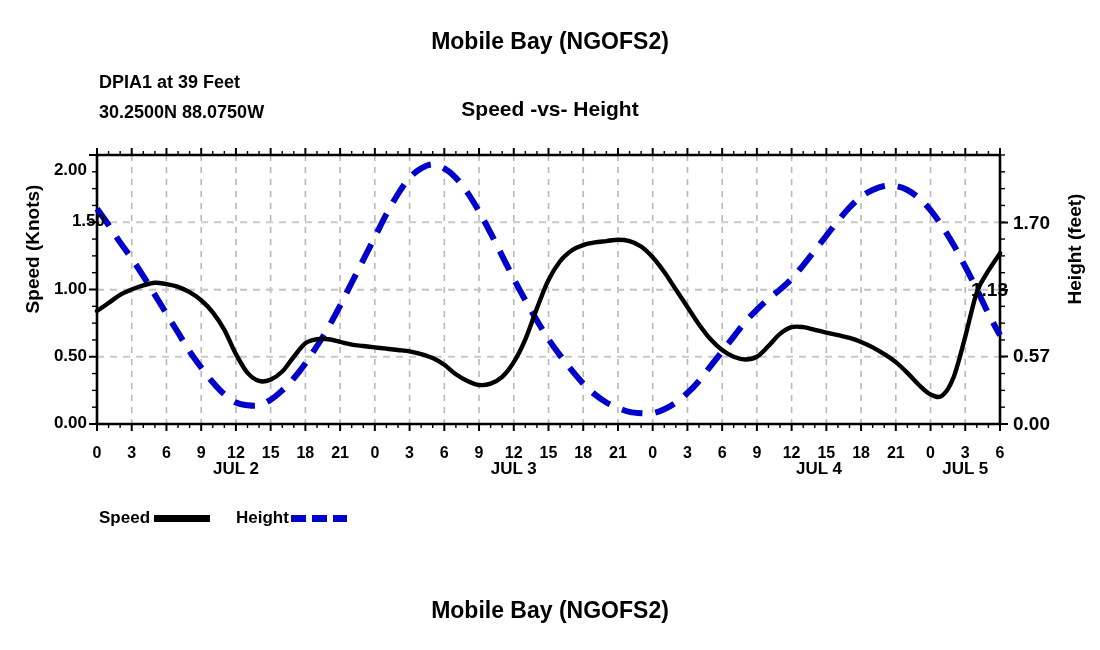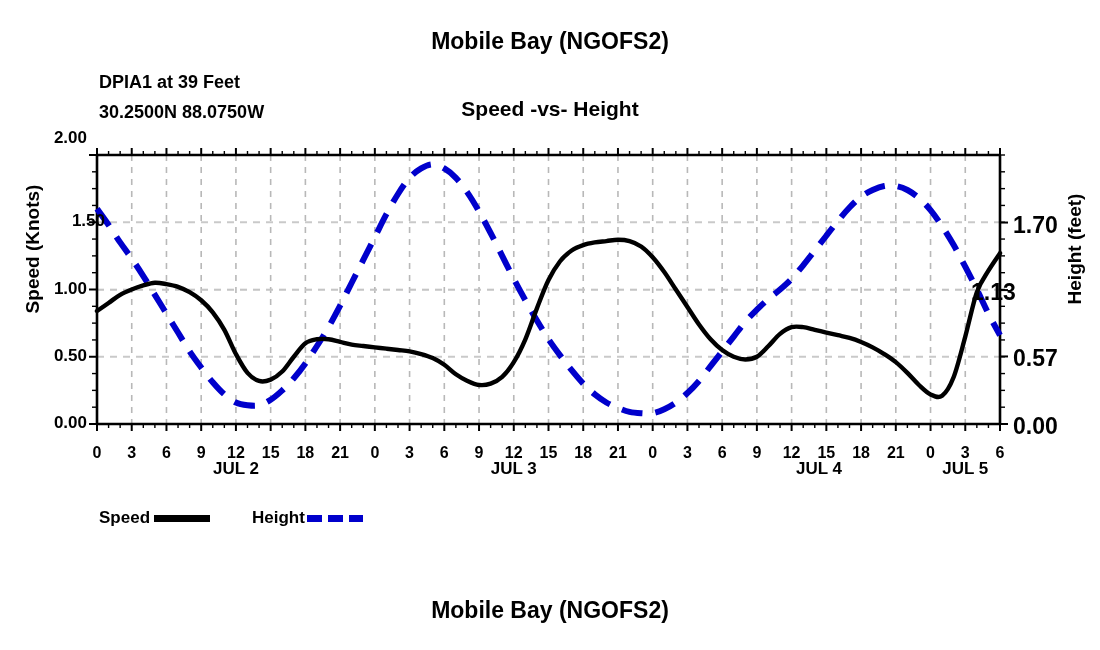--- a/index.html
+++ b/index.html
@@ -96,21 +96,21 @@
 
   
   .ytick-left {
     font-size: 17px;
     font-weight: bold;
     text-align: right;
     width: 58px;
     white-space: nowrap;
   }
   .ytick-right {
-    font-size: 23px;
+    font-size: 19px;
     font-weight: bold;
     text-align: left;
     width: 60px;
     white-space: nowrap;
   }
   .xtick {
     font-size: 16px;
     font-weight: bold;
     text-align: center;
     width: 30px;
@@ -122,21 +122,21 @@
     text-align: center;
     width: 90px;
     top: 459px;
   }
 
   
   .legend {
     left: 99px; top: 508px;
     display: flex;
     align-items: flex-start;
-    gap: 16px;
+    gap: 0px;
   }
   .legend-item {
     display: flex;
     align-items: center;
   }
   .legend-text {
     font-size: 17px;
     font-weight: bold;
     white-space: nowrap;
   }
@@ -406,21 +406,21 @@
       <line x1="1000" y1="155" x2="1005" y2="155" stroke="#000" stroke-width="1.4"></line>
       <path d="M 97.00 208.80 C 98.93 211.49, 104.72 219.34, 108.58 224.94 C 112.44 230.54, 116.29 236.82, 120.15 242.42 C 124.01 248.03, 127.87 252.96, 131.73 258.56 C 135.59 264.17, 139.45 270.00, 143.31 276.05 C 147.17 282.10, 151.03 288.60, 154.88 294.88 C 158.74 301.16, 162.60 307.43, 166.46 313.71 C 170.32 319.99, 174.18 326.26, 178.04 332.54 C 181.90 338.82, 185.76 345.54, 189.62 351.37 C 193.47 357.20, 197.33 362.35, 201.19 367.51 C 205.05 372.67, 208.91 377.82, 212.77 382.31 C 216.63 386.79, 220.49 391.05, 224.35 394.41 C 228.21 397.77, 232.06 400.69, 235.92 402.48 C 239.78 404.27, 243.64 404.72, 247.50 405.17 C 251.36 405.62, 255.22 406.07, 259.08 405.17 C 262.94 404.27, 266.79 402.26, 270.65 399.79 C 274.51 397.32, 278.37 393.96, 282.23 390.38 C 286.09 386.79, 289.95 382.75, 293.81 378.27 C 297.67 373.79, 301.53 368.86, 305.38 363.48 C 309.24 358.10, 313.10 352.04, 316.96 345.99 C 320.82 339.94, 324.68 333.88, 328.54 327.16 C 332.40 320.43, 336.26 313.04, 340.12 305.64 C 343.97 298.24, 347.83 290.40, 351.69 282.77 C 355.55 275.15, 359.41 267.53, 363.27 259.91 C 367.13 252.29, 370.99 244.67, 374.85 237.05 C 378.71 229.42, 382.56 221.35, 386.42 214.18 C 390.28 207.01, 394.14 200.06, 398.00 194.00 C 401.86 187.95, 405.72 182.12, 409.58 177.86 C 413.44 173.61, 417.29 170.69, 421.15 168.45 C 425.01 166.21, 428.87 164.42, 432.73 164.42 C 436.59 164.42, 440.45 166.21, 444.31 168.45 C 448.17 170.69, 452.03 173.83, 455.88 177.86 C 459.74 181.90, 463.60 187.06, 467.46 192.66 C 471.32 198.26, 475.18 204.76, 479.04 211.49 C 482.90 218.21, 486.76 225.61, 490.62 233.01 C 494.47 240.41, 498.33 248.25, 502.19 255.88 C 506.05 263.50, 509.91 271.34, 513.77 278.74 C 517.63 286.14, 521.49 293.31, 525.35 300.26 C 529.21 307.21, 533.06 313.93, 536.92 320.44 C 540.78 326.94, 544.64 333.44, 548.50 339.26 C 552.36 345.09, 556.22 350.25, 560.08 355.40 C 563.94 360.56, 567.79 365.49, 571.65 370.20 C 575.51 374.91, 579.37 379.61, 583.23 383.65 C 587.09 387.69, 590.95 391.27, 594.81 394.41 C 598.67 397.55, 602.53 400.24, 606.38 402.48 C 610.24 404.72, 614.10 406.29, 617.96 407.86 C 621.82 409.43, 625.68 411.00, 629.54 411.89 C 633.40 412.79, 637.26 413.02, 641.12 413.24 C 644.97 413.46, 648.83 413.91, 652.69 413.24 C 656.55 412.57, 660.41 411.00, 664.27 409.20 C 668.13 407.41, 671.99 405.17, 675.85 402.48 C 679.71 399.79, 683.56 396.65, 687.42 393.06 C 691.28 389.48, 695.14 385.44, 699.00 380.96 C 702.86 376.48, 706.72 371.10, 710.58 366.17 C 714.44 361.23, 718.29 356.30, 722.15 351.37 C 726.01 346.44, 729.87 341.51, 733.73 336.57 C 737.59 331.64, 741.45 326.26, 745.31 321.78 C 749.17 317.30, 753.03 313.49, 756.88 309.68 C 760.74 305.86, 764.60 302.28, 768.46 298.91 C 772.32 295.55, 776.18 292.86, 780.04 289.50 C 783.90 286.14, 787.76 282.77, 791.62 278.74 C 795.47 274.71, 799.33 270.00, 803.19 265.29 C 807.05 260.58, 810.91 255.43, 814.77 250.50 C 818.63 245.56, 822.49 240.63, 826.35 235.70 C 830.21 230.77, 834.06 225.61, 837.92 220.91 C 841.78 216.20, 845.64 211.49, 849.50 207.45 C 853.36 203.42, 857.22 199.61, 861.08 196.69 C 864.94 193.78, 868.79 191.76, 872.65 189.97 C 876.51 188.18, 880.37 186.61, 884.23 185.94 C 888.09 185.26, 891.95 185.26, 895.81 185.94 C 899.67 186.61, 903.53 187.95, 907.38 189.97 C 911.24 191.99, 915.10 194.68, 918.96 198.04 C 922.82 201.40, 926.68 205.44, 930.54 210.14 C 934.40 214.85, 938.26 220.46, 942.12 226.28 C 945.97 232.11, 949.83 238.39, 953.69 245.11 C 957.55 251.84, 961.41 259.24, 965.27 266.63 C 969.13 274.03, 972.99 281.65, 976.85 289.50 C 980.71 297.35, 984.56 306.09, 988.42 313.71 C 992.28 321.33, 998.07 331.64, 1000.00 335.23" fill="none" stroke="#0000CC" stroke-width="6" stroke-dasharray="21,13" stroke-linecap="butt"></path>
       <path d="M 97.00 311.02 C 98.93 309.67, 104.72 305.64, 108.58 302.95 C 112.44 300.26, 116.29 297.12, 120.15 294.88 C 124.01 292.64, 127.87 291.07, 131.73 289.50 C 135.59 287.93, 139.45 286.59, 143.31 285.47 C 147.17 284.34, 151.03 283.00, 154.88 282.77 C 158.74 282.55, 162.60 283.45, 166.46 284.12 C 170.32 284.79, 174.18 285.47, 178.04 286.81 C 181.90 288.15, 185.76 289.95, 189.62 292.19 C 193.47 294.43, 197.33 296.90, 201.19 300.26 C 205.05 303.62, 208.91 307.43, 212.77 312.37 C 216.63 317.30, 220.49 322.90, 224.35 329.85 C 228.21 336.80, 232.06 346.89, 235.92 354.06 C 239.78 361.23, 243.64 368.41, 247.50 372.89 C 251.36 377.37, 255.22 379.84, 259.08 380.96 C 262.94 382.08, 266.79 381.18, 270.65 379.62 C 274.51 378.05, 278.37 375.36, 282.23 371.55 C 286.09 367.73, 289.95 361.46, 293.81 356.75 C 297.67 352.04, 301.53 346.21, 305.38 343.30 C 309.24 340.39, 313.10 339.94, 316.96 339.26 C 320.82 338.59, 324.68 338.82, 328.54 339.26 C 332.40 339.71, 336.26 341.06, 340.12 341.95 C 343.97 342.85, 347.83 343.97, 351.69 344.64 C 355.55 345.32, 359.41 345.54, 363.27 345.99 C 367.13 346.44, 370.99 346.89, 374.85 347.34 C 378.71 347.78, 382.56 348.23, 386.42 348.68 C 390.28 349.13, 394.14 349.58, 398.00 350.02 C 401.86 350.47, 405.72 350.70, 409.58 351.37 C 413.44 352.04, 417.29 352.94, 421.15 354.06 C 425.01 355.18, 428.87 356.30, 432.73 358.10 C 436.59 359.89, 440.45 362.13, 444.31 364.82 C 448.17 367.51, 452.03 371.55, 455.88 374.24 C 459.74 376.93, 463.60 379.17, 467.46 380.96 C 471.32 382.75, 475.18 384.55, 479.04 385.00 C 482.90 385.44, 486.76 385.00, 490.62 383.65 C 494.47 382.30, 498.33 380.51, 502.19 376.93 C 506.05 373.34, 509.91 368.41, 513.77 362.13 C 517.63 355.85, 521.49 348.23, 525.35 339.26 C 529.21 330.30, 533.06 318.19, 536.92 308.33 C 540.78 298.47, 544.64 287.93, 548.50 280.08 C 552.36 272.24, 556.22 266.19, 560.08 261.25 C 563.94 256.32, 567.79 253.19, 571.65 250.50 C 575.51 247.81, 579.37 246.46, 583.23 245.11 C 587.09 243.77, 590.95 243.10, 594.81 242.42 C 598.67 241.75, 602.53 241.53, 606.38 241.08 C 610.24 240.63, 614.10 239.73, 617.96 239.73 C 621.82 239.73, 625.68 239.96, 629.54 241.08 C 633.40 242.20, 637.26 243.77, 641.12 246.46 C 644.97 249.15, 648.83 252.96, 652.69 257.22 C 656.55 261.48, 660.41 266.63, 664.27 272.01 C 668.13 277.39, 671.99 283.67, 675.85 289.50 C 679.71 295.33, 683.56 301.16, 687.42 306.99 C 691.28 312.81, 695.14 319.09, 699.00 324.47 C 702.86 329.85, 706.72 335.01, 710.58 339.26 C 714.44 343.52, 718.29 347.11, 722.15 350.02 C 726.01 352.94, 729.87 355.18, 733.73 356.75 C 737.59 358.32, 741.45 359.44, 745.31 359.44 C 749.17 359.44, 753.03 358.99, 756.88 356.75 C 760.74 354.51, 764.60 349.80, 768.46 345.99 C 772.32 342.18, 776.18 337.02, 780.04 333.88 C 783.90 330.75, 787.76 328.28, 791.62 327.16 C 795.47 326.04, 799.33 326.71, 803.19 327.16 C 807.05 327.61, 810.91 328.95, 814.77 329.85 C 818.63 330.75, 822.49 331.64, 826.35 332.54 C 830.21 333.44, 834.06 334.33, 837.92 335.23 C 841.78 336.13, 845.64 336.80, 849.50 337.92 C 853.36 339.04, 857.22 340.39, 861.08 341.95 C 864.94 343.52, 868.79 345.32, 872.65 347.34 C 876.51 349.35, 880.37 351.59, 884.23 354.06 C 888.09 356.53, 891.95 358.99, 895.81 362.13 C 899.67 365.27, 903.53 369.08, 907.38 372.89 C 911.24 376.70, 915.10 381.41, 918.96 385.00 C 922.82 388.58, 926.68 392.62, 930.54 394.41 C 934.40 396.20, 938.26 398.67, 942.12 395.75 C 945.97 392.84, 949.83 386.79, 953.69 376.93 C 957.55 367.06, 961.41 350.70, 965.27 336.57 C 969.13 322.45, 972.99 303.17, 976.85 292.19 C 980.71 281.21, 984.56 277.17, 988.42 270.67 C 992.28 264.17, 998.07 256.10, 1000.00 253.19" fill="none" stroke="#000000" stroke-width="4.4" stroke-linecap="round" stroke-linejoin="round"></path>
     </svg>
 
   <div class="abs" id="ytick-left-layer" style="left:0;top:0;width:1100px;height:650px;">
       <div class="abs ytick-left" style="left: 29px; top: 413px;">0.00</div>
       <div class="abs ytick-left" style="left: 29px; top: 345.75px;">0.50</div>
       <div class="abs ytick-left" style="left: 29px; top: 278.5px;">1.00</div>
       <div class="abs ytick-left" style="left: 47px; top: 211.25px;">1.50</div>
-      <div class="abs ytick-left" style="left: 29px; top: 128px;">2.00</div>
+      <div class="abs ytick-left" style="left: 29px; top: 160px;">2.00</div>
     </div>
   <div class="abs" id="ytick-right-layer" style="left:0;top:0;width:1100px;height:650px;">
       <div class="abs ytick-right" style="left: 1013px; top: 413px;">0.00</div>
       <div class="abs ytick-right" style="left: 1013px; top: 345.454px;">0.57</div>
       <div class="abs ytick-right" style="left: 971px; top: 279.093px;">1.13</div>
       <div class="abs ytick-right" style="left: 1013px; top: 211.546px;">1.70</div>
     </div>
   <div class="abs" id="xtick-layer" style="left:0;top:0;width:1100px;height:650px;">
       <div class="abs xtick" style="left: 82px;">0</div>
       <div class="abs xtick" style="left: 116.731px;">3</div>

